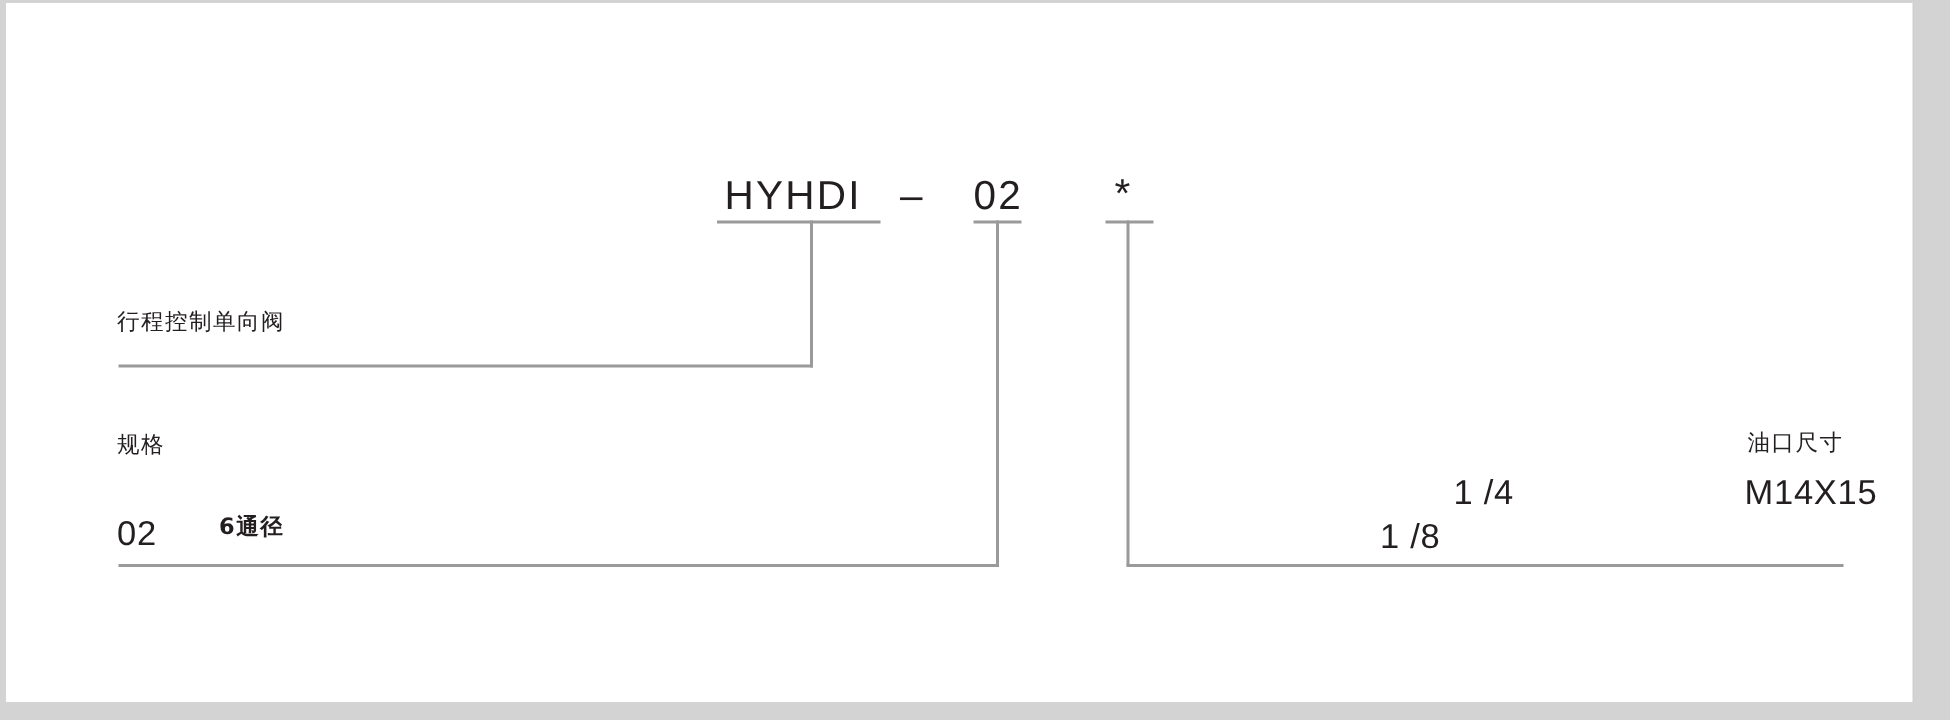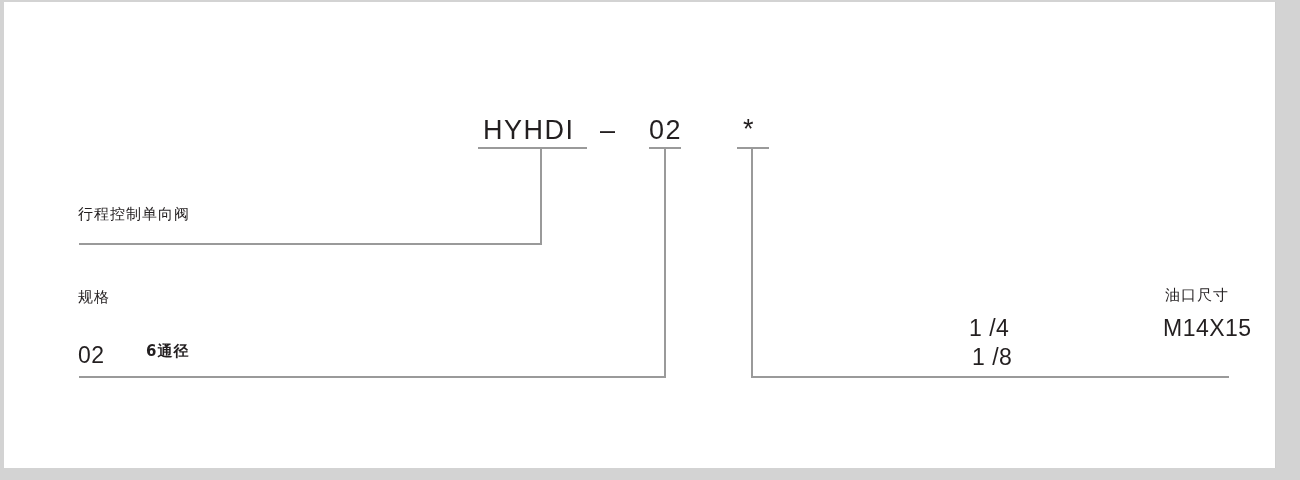--- a/index.html
+++ b/index.html
@@ -102,16 +102,16 @@
 
     <div class="txt num" style="left:74px; top:342px;">02</div>
 
     <div class="txt cn" style="left:142px; top:342px;font-weight:bold;">6通径</div>
 
     <div class="txt cn" style="left:1161px; top:286px;">油口尺寸</div>
 
     <div class="txt num" style="left:965px; top:315px;">1 /4</div>
     <div class="txt num" style="left:1123px; top:315px;margin-left:36px;">M14X15</div>
 
-    <div class="txt num" style="left:968px; top:344px;">1 /8</div>
+    <div class="txt num" style="left:916px; top:344px;">1 /8</div>
 
   </div>
 </div>
 
 </body></html>

